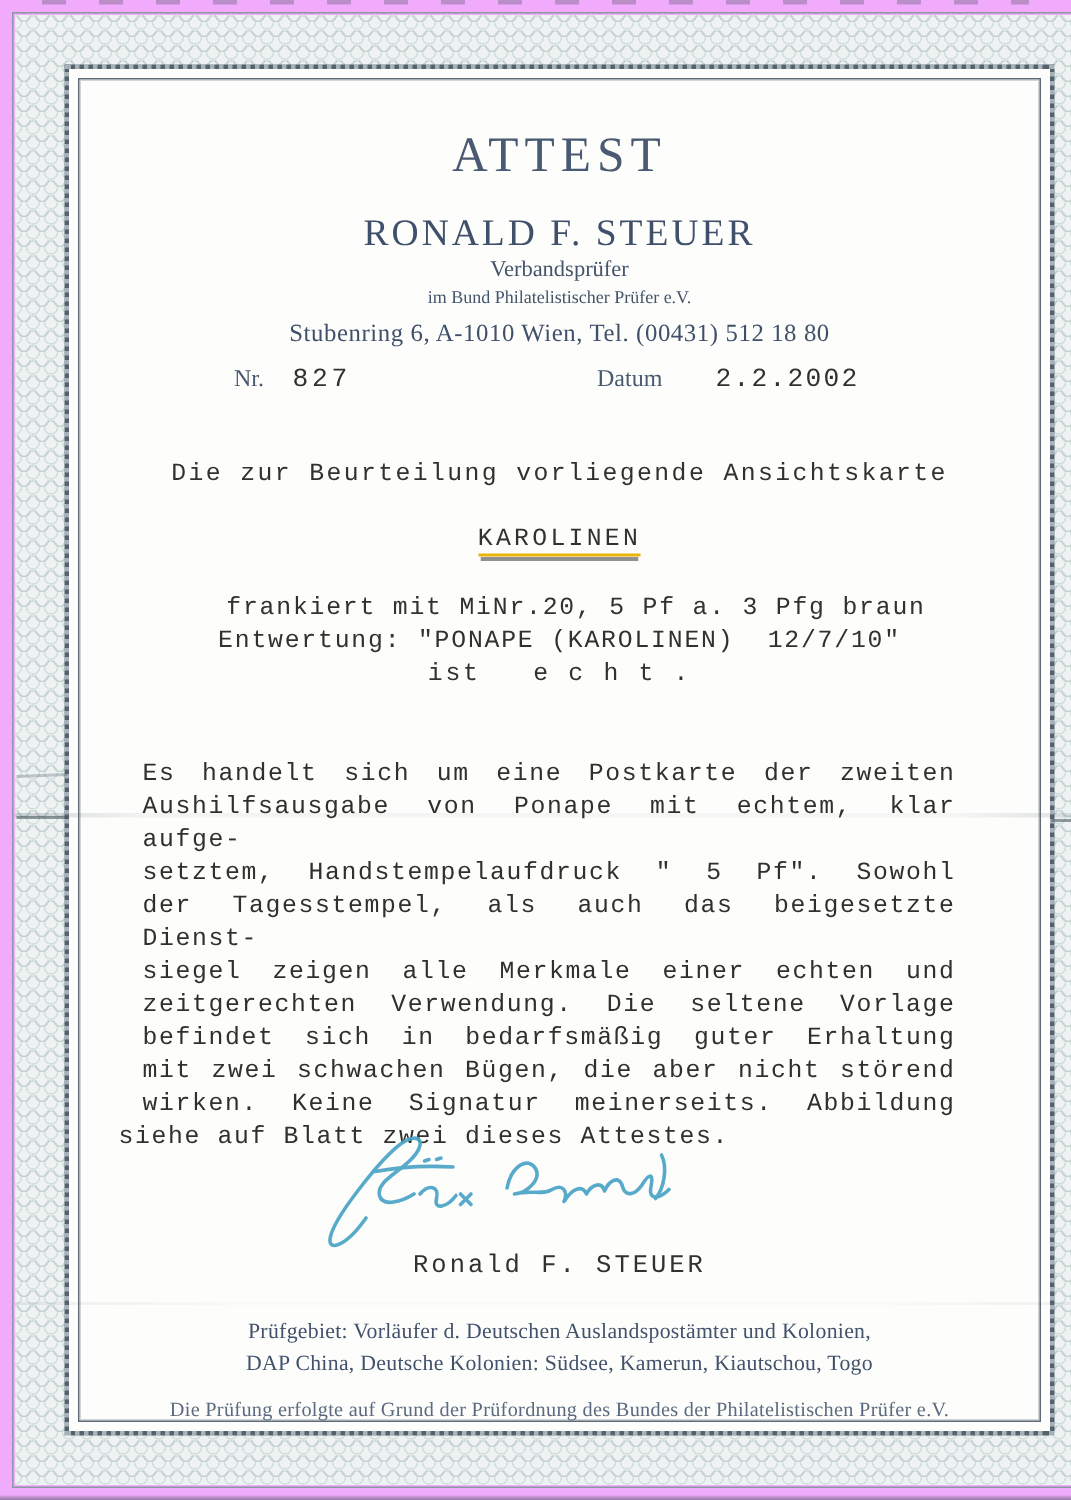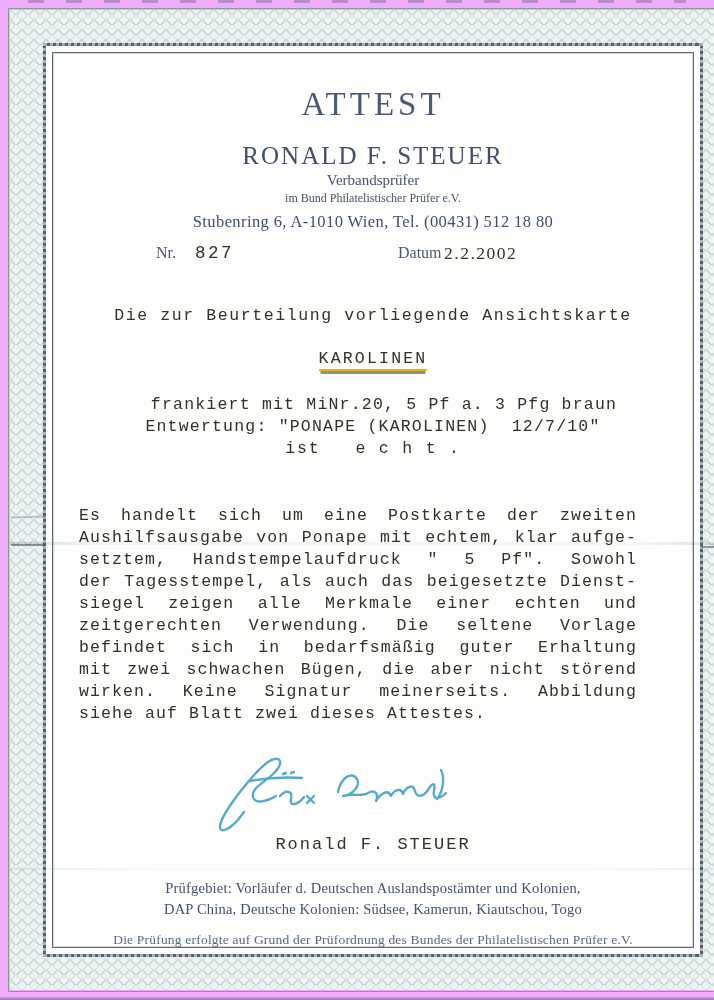--- a/index.html
+++ b/index.html
@@ -77,37 +77,37 @@
     font-weight:normal;
   }
   .name  { top:142px; font-size:25px; letter-spacing:2px; color:#40506a; }
   .role  { top:172px; font-size:15px; color:#44546a; }
   .org   { top:191px; font-size:12px; color:#44546a; }
   .addr  { top:212px; font-size:16.5px; letter-spacing:.4px; color:#40506a; }
   .nr-row { top:243px; left:56px; right:56px; height:22px; }
   .nr-label   { position:absolute; left:100px; top:1px; font-size:16px; color:#4a5a70; }
   .nr-value   { position:absolute; left:139px; top:0;  font-size:17.5px; letter-spacing:2.5px; }
   .date-label { position:absolute; left:342px; top:1px; font-size:16px; color:#4a5a70; }
-  .date-value { position:absolute; left:388px; top:0;  font-size:17.5px; letter-spacing:1.5px;font-family:Liberation Serif, serif; }
+  .date-value { position:absolute; left:421px; top:0;  font-size:17.5px; letter-spacing:1.5px; }
   .intro   { top:306px; font-size:16.5px; letter-spacing:1.6px; }
   .subject { top:349px; font-size:16.5px; letter-spacing:2.2px; }
   .subject span {
     border-bottom:2px solid #eab308;
     box-shadow: 0 4.5px 0 -1.5px rgba(58,55,50,.55);
     padding-bottom:1px;
   }
   .frank1  { top:395px; font-size:16.5px; letter-spacing:1.2px; padding-left:22px; }
   .frank2  { top:417px; font-size:16.5px; letter-spacing:1.2px; white-space:pre; }
   .verdict { top:439px; font-size:16.5px; letter-spacing:1.8px; white-space:pre; }
   .para {
     top:505px; left:79px; width:558px;
     font-size:16.5px; letter-spacing:1.1px; line-height:22px;
     color:#32302b;
   }
-  .jline { text-align:justify; text-align-last:justify; }
+  .jline { text-align:justify; text-align-last:justify;margin-left:16px; }
   .jlast { text-align:left; }
   .sig-block { left:210px; top:752px; width:250px; height:90px; }
   .typed-name { top:835px; font-size:17px; letter-spacing:2px; }
   .foot1 { top:880px; font-size:14.5px; color:#42526b; letter-spacing:.2px; }
   .foot2 { top:901px; font-size:14.5px; color:#42526b; letter-spacing:.2px; }
   .footnote { top:932px; font-size:13.5px; color:#5b6a7e; letter-spacing:.2px; }
 </style>
 </head>
 <body>
 

